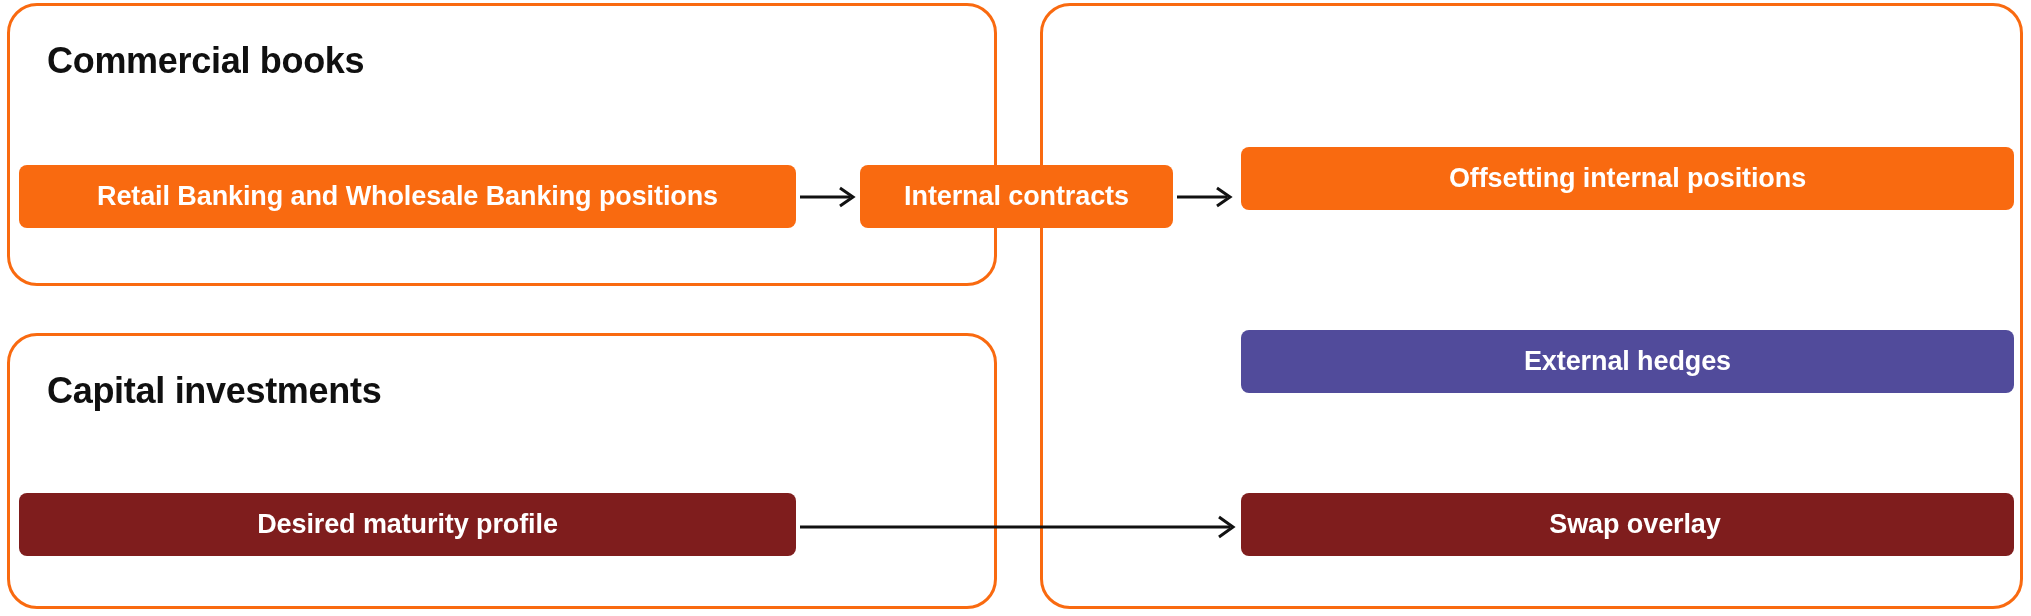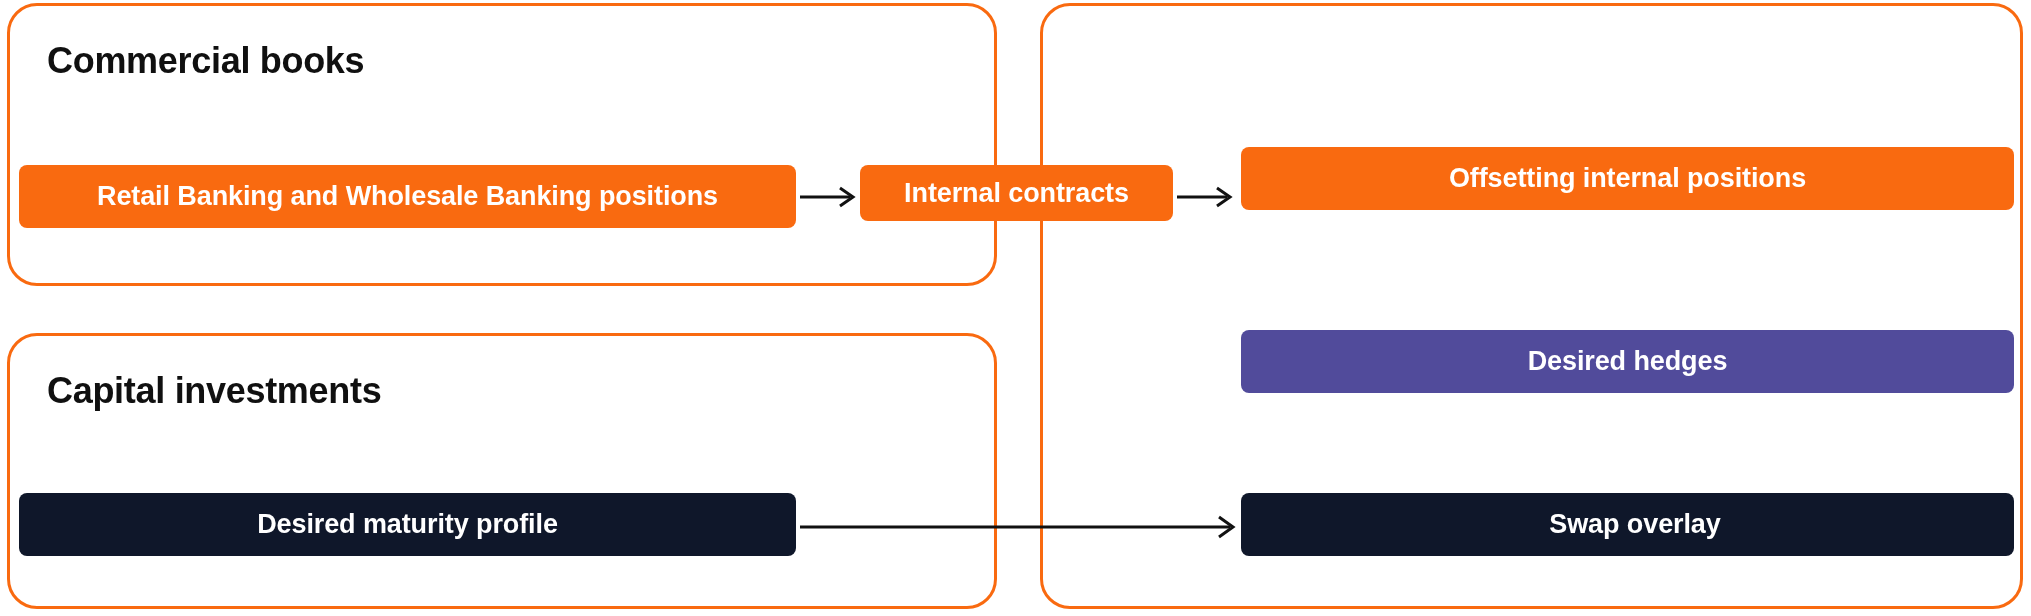--- a/index.html
+++ b/index.html
@@ -55,25 +55,25 @@
     border-radius: 8px;
     color: #ffffff;
     font-size: 27px;
     font-weight: bold;
     letter-spacing: -0.1px;
     white-space: nowrap;
     box-sizing: border-box;
     line-height: 1;
   }
   .bar.orange { background: #F96A10; }
-  .bar.blue   { background: #0f172a; }
+  .bar.blue   { background: #7f1d1d; }
   .bar.purple { background: #514B9B; }
 
   #bar-retail-wholesale  { left: 19px;   top: 165px; width: 777px;  height: 63px; }
-  #bar-internal-contracts{ left: 860px;  top: 165px; width: 313px;  height: 56px; z-index: 5; }
+  #bar-internal-contracts{ left: 860px;  top: 165px; width: 313px;  height: 63px; z-index: 5; }
   #bar-offsetting        { left: 1241px; top: 147px; width: 773px;  height: 63px; }
   #bar-external-hedges   { left: 1241px; top: 330px; width: 773px;  height: 63px; }
   #bar-swap-overlay      { left: 1241px; top: 493px; width: 773px;  height: 63px; padding-left: 15px; }
   #bar-desired-maturity  { left: 19px;   top: 493px; width: 777px;  height: 63px; }
 
   
   .arrow {
     position: absolute;
     z-index: 6;
   }
@@ -94,21 +94,21 @@
 
   <div class="group-title" id="title-capital">Capital investments</div>
   <div class="group-title" id="title-commercial">Commercial books</div>
 
   <div class="bar orange" id="bar-retail-wholesale">Retail Banking and Wholesale Banking positions</div>
 
   <div class="bar orange" id="bar-internal-contracts">Internal contracts</div>
 
   <div class="bar orange" id="bar-offsetting">Offsetting internal positions</div>
 
-  <div class="bar purple" id="bar-external-hedges">Desired hedges</div>
+  <div class="bar purple" id="bar-external-hedges">External hedges</div>
 
   <div class="bar blue" id="bar-swap-overlay">Swap overlay</div>
 
   <div class="bar blue" id="bar-desired-maturity">Desired maturity profile</div>
 
   <div class="arrow" id="arrow-retail-to-internal">
     <svg width="58" height="30" viewBox="0 0 58 30">
       <line x1="0" y1="15" x2="50" y2="15" stroke="#111111" stroke-width="3"></line>
       <polyline points="40,6 53,15 40,24" fill="none" stroke="#111111" stroke-width="3" stroke-linecap="butt" stroke-linejoin="miter"></polyline>
     </svg>

